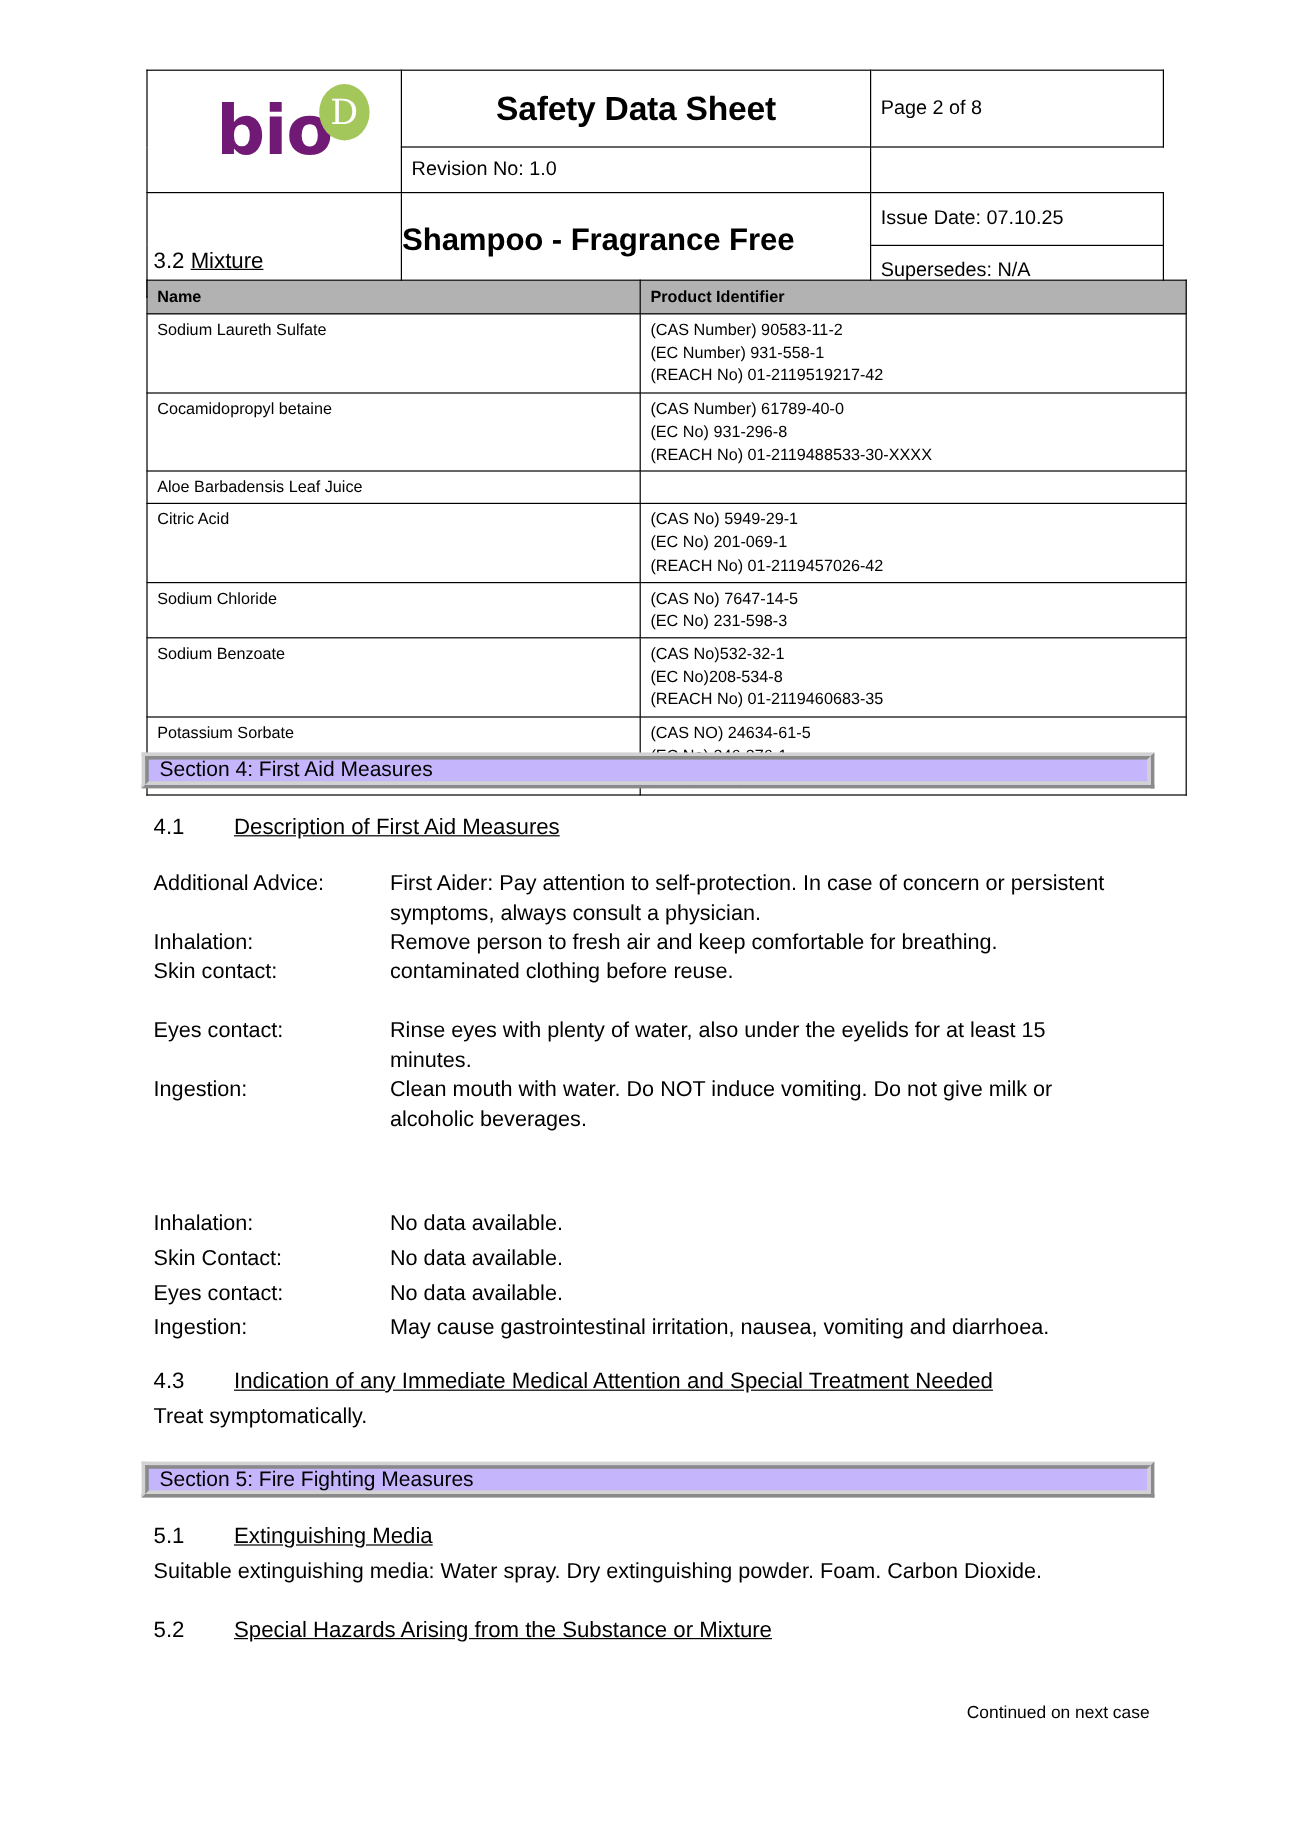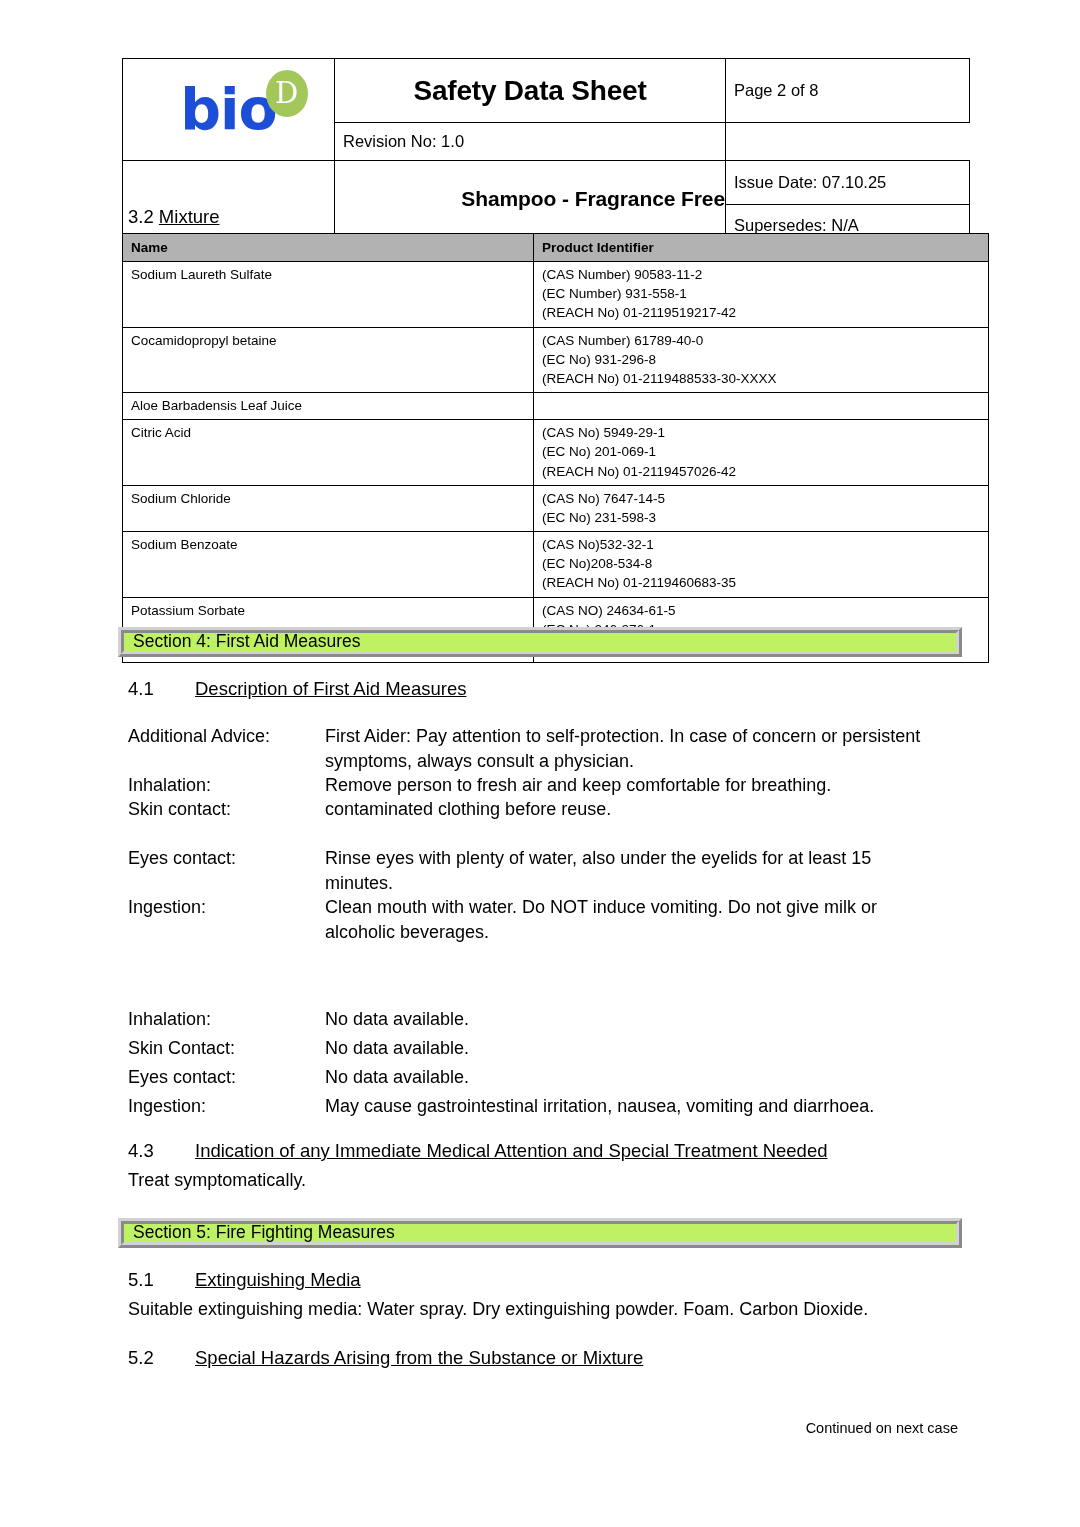--- a/index.html
+++ b/index.html
@@ -47,23 +47,23 @@
     width: 390px;
     text-align: center;
     font-weight: bold;
     font-size: 28px;
     letter-spacing: -0.2px;
     padding: 5px 0 4px 0 !important;
     height: 54px;
   }
   .hdr-subtitle-cell {
     width: 390px;
-    text-align: right;
+    text-align: left;
     font-weight: bold;
-    font-size: 21px;
+    font-size: 26px;
     letter-spacing: -0.1px;
     padding: 6px 0 16px 0 !important;
     height: 64px;
     margin-left: 41px;
   }
   .hdr-meta-cell {
     width: 235px;
     font-size: 16.5px;
     padding: 4px 0 4px 8px !important;
     height: 29px;
@@ -75,21 +75,21 @@
     display: inline-block;
     position: relative;
     line-height: 1;
     padding: 6px 0;
   }
   .logo-word {
     font-family: "DejaVu Sans", sans-serif;
     font-weight: bold;
     font-size: 57px;
     letter-spacing: -1px;
-    color: #1d4ed8;
+    color: #701a75;
     display: inline-block;
     line-height: 0.95;
   }
   .logo-badge {
     position: absolute;
     right: -31px;
     top: -6px;
     width: 42px;
     height: 47px;
     border-radius: 50%;
@@ -156,21 +156,21 @@
     padding: 0;
   }
   .section-bar-inner {
     box-sizing: border-box;
     width: 100%;
     height: 100%;
     border-top: 3px solid #8a8a8a;
     border-left: 3px solid #8a8a8a;
     border-right: 3px solid #d2d2d2;
     border-bottom: 3px solid #d2d2d2;
-    background: #bef264;
+    background: #c4b5fd;
     display: flex;
     align-items: center;
   }
   .section-bar-label {
     font-size: 17.5px;
     padding-left: 9px;
     white-space: nowrap;
     line-height: 1;
   }
 

